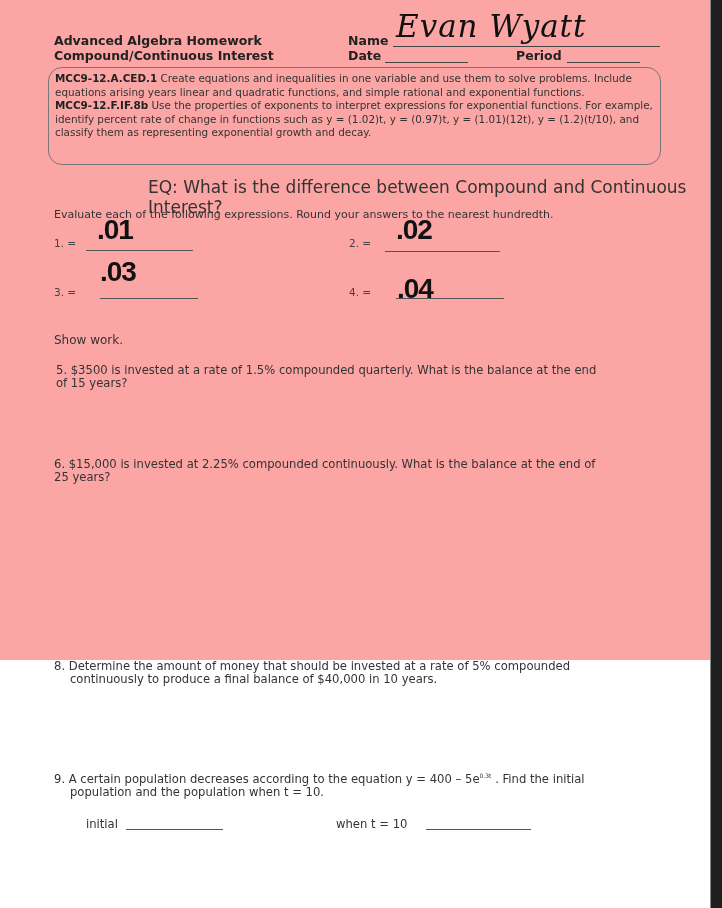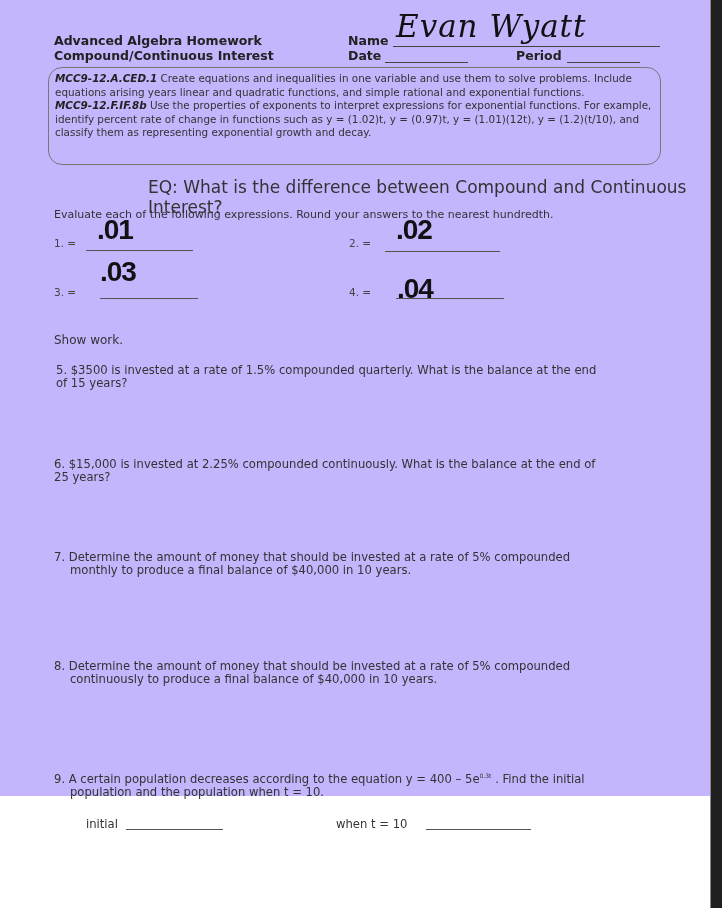--- a/index.html
+++ b/index.html
@@ -1,30 +1,30 @@
 <!DOCTYPE html>
 <html><head>
 <meta charset="utf-8">
 <style>
   * { box-sizing: border-box; margin: 0; padding: 0; }
   html, body { width: 722px; height: 908px; overflow: hidden; background: #ffffff; }
   body { position: relative; font-family: "DejaVu Sans", sans-serif; color: #2a2a2a; }
-  .page { position: absolute; left: 0; top: 0; width: 710px; height: 796px; background: #c4b5fd; }
+  .page { position: absolute; left: 0; top: 0; width: 710px; height: 660px; background: #fca5a5; }
   .right-strip { position: absolute; left: 710px; top: 0; width: 12px; height: 908px; background: #1f1f1f; border-left: 1px solid #888; }
 
   .hdr-left { position: absolute; left: 54px; top: 33px; font-weight: bold; font-size: 12.5px; line-height: 15px; color: #222; }
   .hdr-right { position: absolute; left: 348px; top: 33px; font-weight: bold; font-size: 12.5px; line-height: 15px; color: #222; }
   .name-line { position: absolute; left: 393px; top: 46px; width: 267px; border-bottom: 1px solid #444; }
   .date-line { position: absolute; left: 385px; top: 62px; width: 83px; border-bottom: 1px solid #444; }
   .period-label { position: absolute; left: 516px; top: 48px; font-weight: bold; font-size: 12.5px; color: #222; }
   .period-line { position: absolute; left: 567px; top: 62px; width: 73px; border-bottom: 1px solid #444; }
   .signature { position: absolute; left: 396px; top: 8px; font-family: "DejaVu Serif", serif; font-style: italic; font-size: 31px; color: #111; letter-spacing: 1px; }
 
   .standards-box { position: absolute; left: 48px; top: 67px; width: 613px; height: 98px; border: 1.5px solid #777; border-radius: 14px; padding: 4px 6px 0 6px; font-size: 10.4px; line-height: 13.5px; color: #333; }
-  .standards-box b { color: #222; font-style: italic; }
+  .standards-box b { color: #222; }
 
   .eq { position: absolute; left: 148px; top: 177px; font-size: 17px; color: #333; }
   .instr { position: absolute; left: 54px; top: 208px; font-size: 11px; color: #333; }
 
   .prob-label { position: absolute; font-size: 10.5px; color: #444; }
   .ans-line { position: absolute; border-bottom: 1px solid #555; height: 1px; }
   .ans-val { position: absolute; font-family: "Liberation Sans", sans-serif; font-weight: bold; font-size: 28px; color: #111; letter-spacing: -1px; }
 
   .show-work { position: absolute; left: 54px; top: 333px; font-size: 12px; color: #333; }
   .q { position: absolute; font-size: 11.6px; line-height: 13px; color: #333; }
@@ -83,24 +83,20 @@
   <div class="q" style="left:56px; top:364px;">
     <span>5.  $3500 is invested at a rate of 1.5% compounded quarterly.   What is the balance at the end</span><br>
     <span>of 15 years?</span>
   </div>
 
   <div class="q" style="left:54px; top:458px;">
     <span>6.  $15,000 is invested at 2.25% compounded continuously.  What is the balance at the end of</span><br>
     <span>25 years?</span>
   </div>
 
-  <div class="q" style="left:54px; top:551px;">
-    <span>7.  Determine the amount of money that should be invested at a rate of 5% compounded</span>
-    <span class="indent">monthly to produce a final balance of $40,000 in 10 years.</span>
-  </div>
 
   <div class="q" style="left:54px; top:660px;">
     <span>8. Determine the amount of money that should be invested at a rate of 5% compounded</span>
     <span class="indent">continuously to produce a final balance of $40,000 in 10 years.</span>
   </div>
 
   <div class="q" style="left:54px; top:769px;">
     <span>9.  A certain population decreases according to the equation y = 400 – 5e</span><sup class="exp">0.3t</sup><span> . Find the initial</span>
     <span class="indent">population and the population when t = 10.</span>
   </div>

